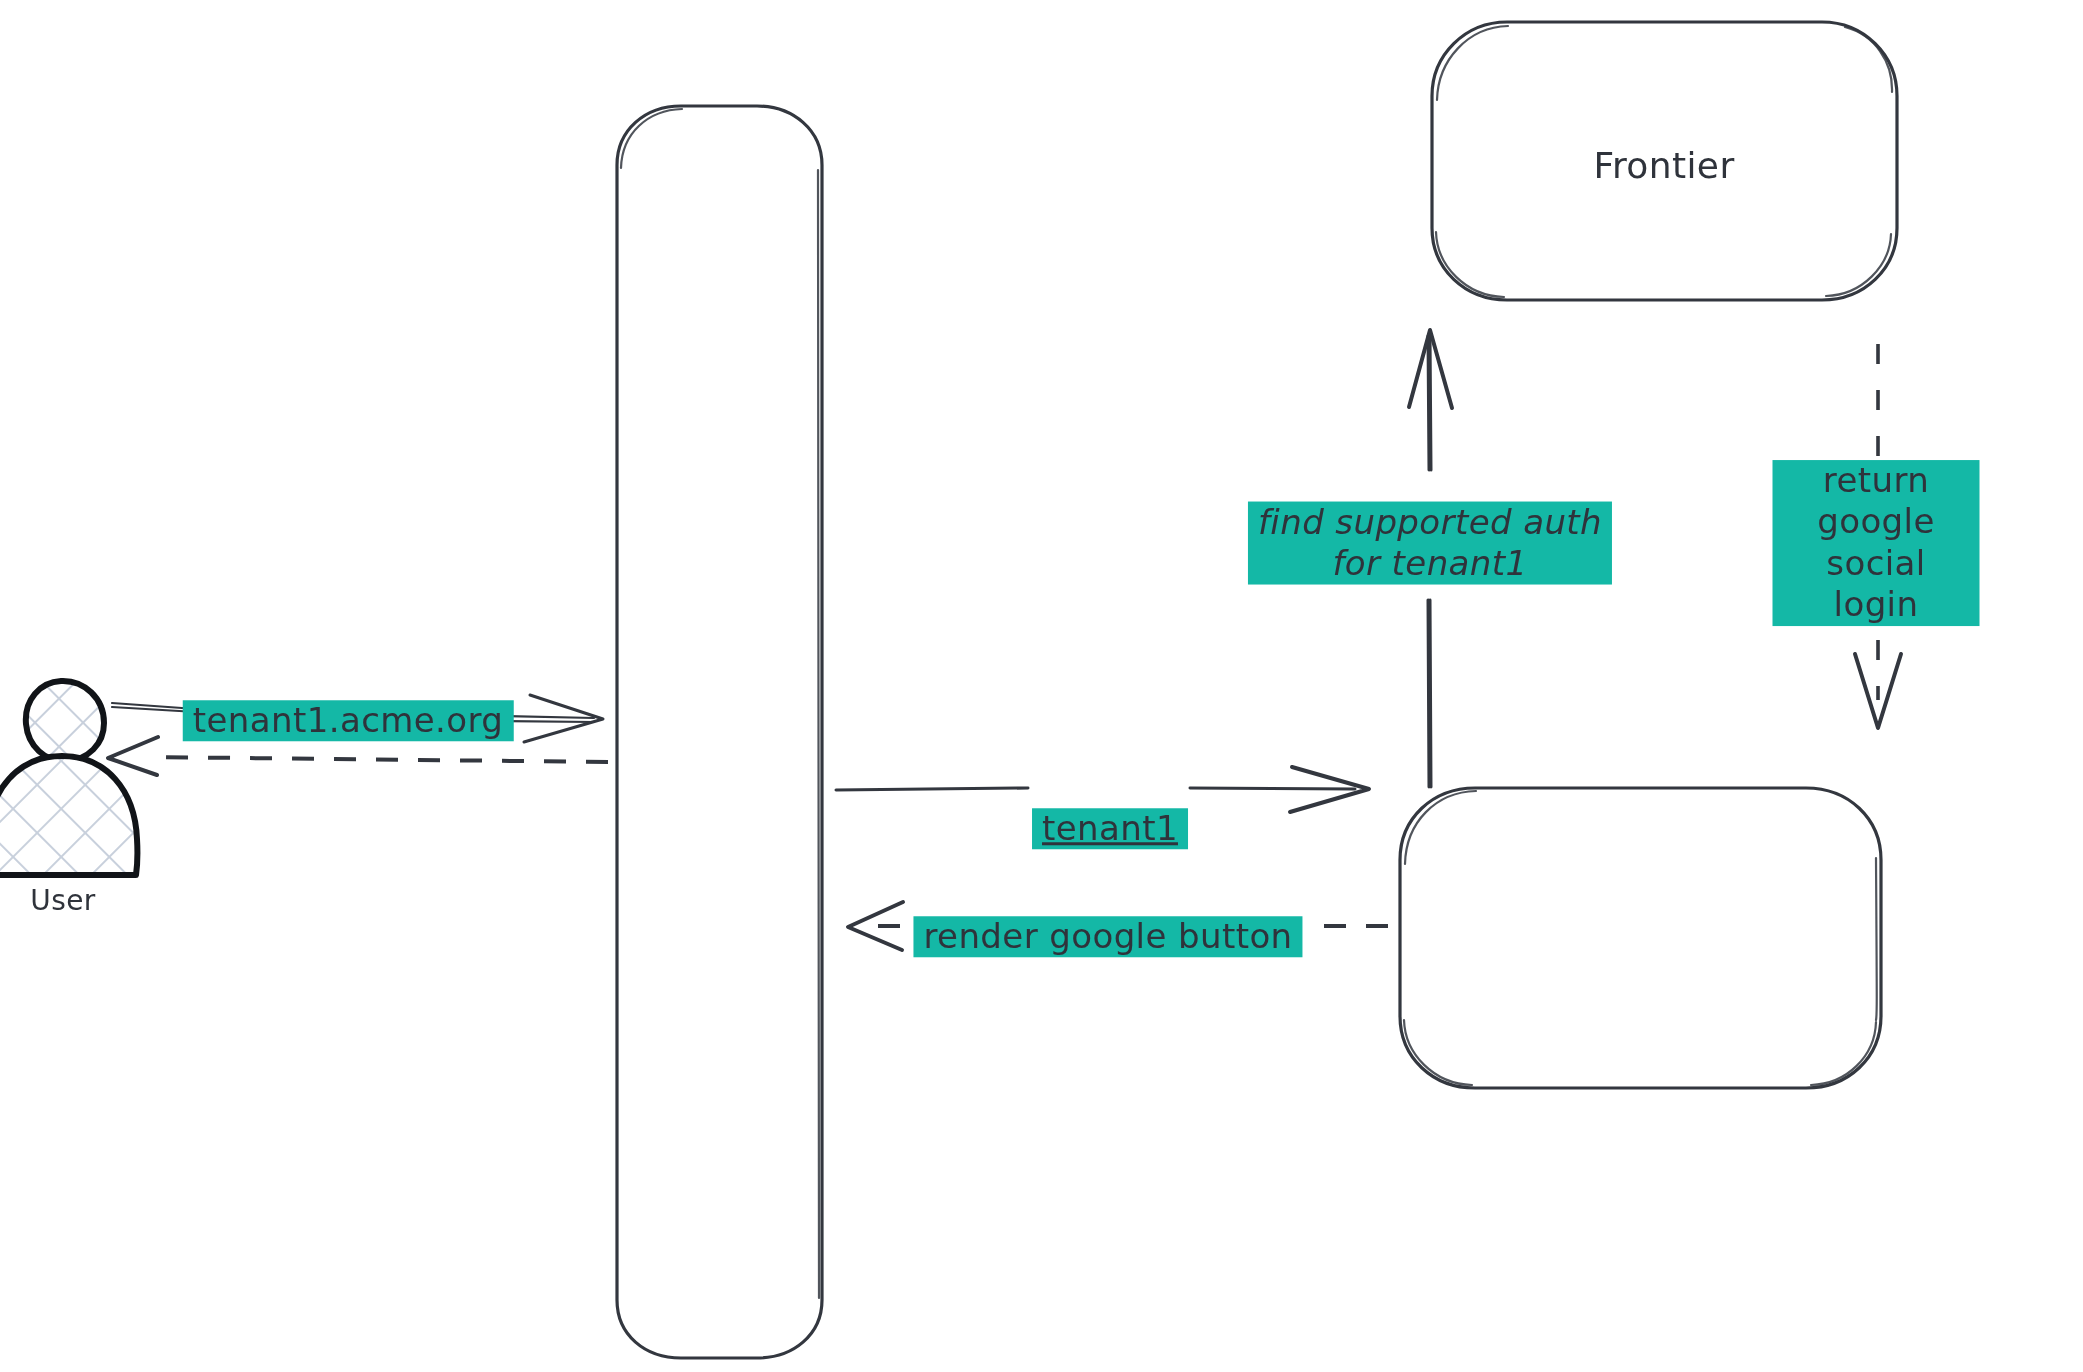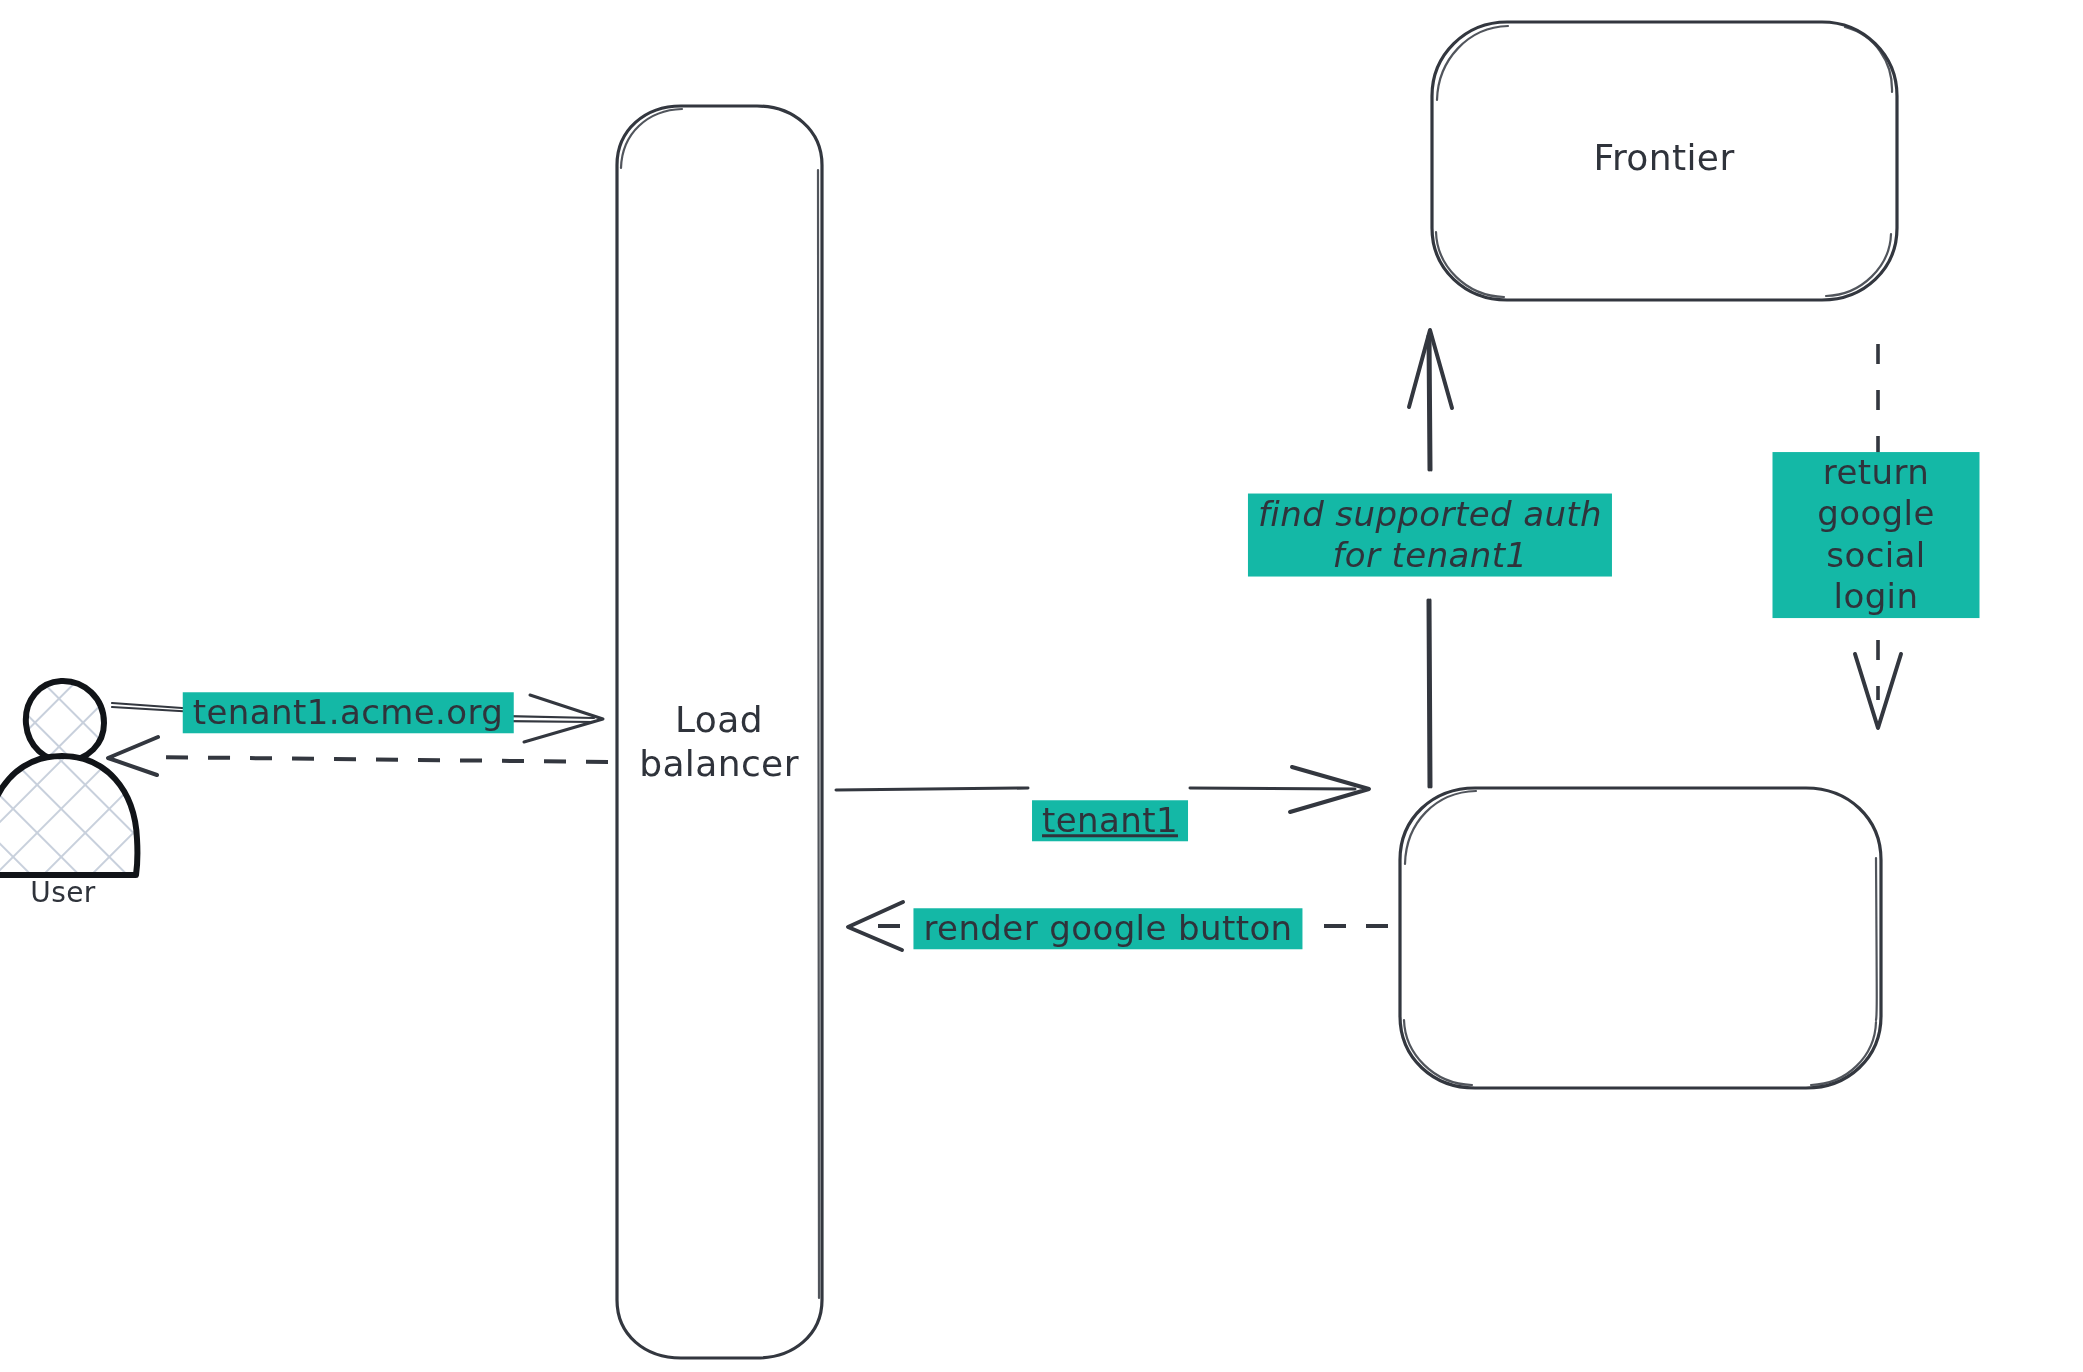--- a/index.html
+++ b/index.html
@@ -96,20 +96,21 @@
     position: absolute;
     color: #2f333b;
     font-family: "DejaVu Sans", sans-serif;
     font-size: 34px;
     line-height: 1.22;
     text-align: center;
     letter-spacing: .4px;
     white-space: pre-line;
     transform: translate(-50%, -50%);
     pointer-events: none;
+    margin-top: 8px;
   }
   .label.node-label {
     font-size: 36px;
   }
   .label.edge-label {
     font-size: 34px;
     background: #14b8a6;
     padding: 0 10px;
   }
   .label.actor-label {
@@ -185,22 +186,20 @@
 
     <g>
       <path class="edge-dashed-v" d="M1878 344 L1878 476"></path>
       <path class="edge-dashed-v" d="M1878 594 L1878 700"></path>
       <path class="arrowhead" d="M1855 654 L1878 728 L1901 654"></path>
     </g>
   </svg>
 
   <div class="label actor-label" style="left:63px; top:893px;">User</div>
 
-  <div class="label node-label" style="left:719px; top:742px;">Load
-balancer</div>
 
   <div class="label node-label" style="left:1664px; top:158px;">Frontier</div>
 
 
   <div class="label edge-label" style="left:348px; top:713px;">tenant1.acme.org</div>
 
   <div class="label edge-label" style="left:1110px; top:821px;text-decoration:underline;">tenant1</div>
 
   <div class="label edge-label" style="left:1108px; top:929px;text-align:right;">render google button</div>
 

